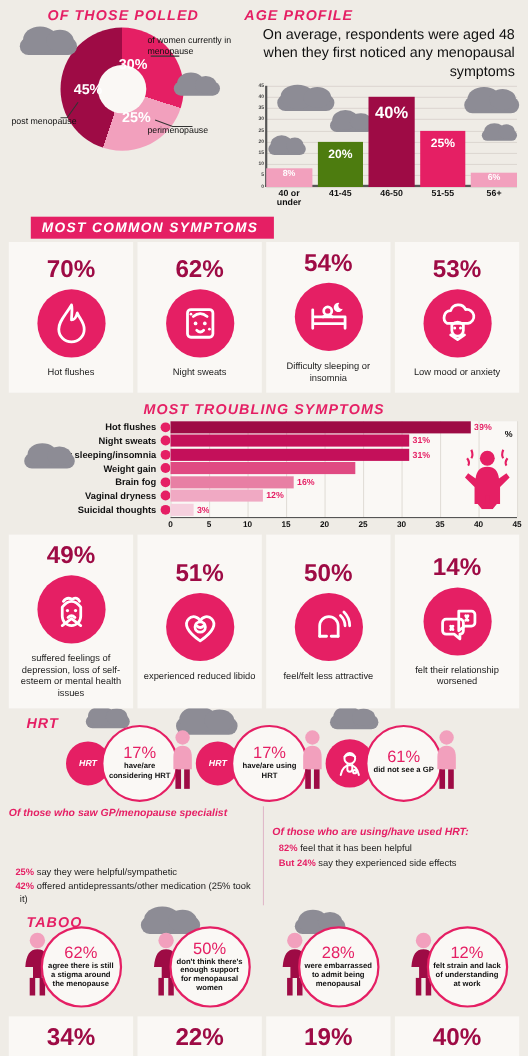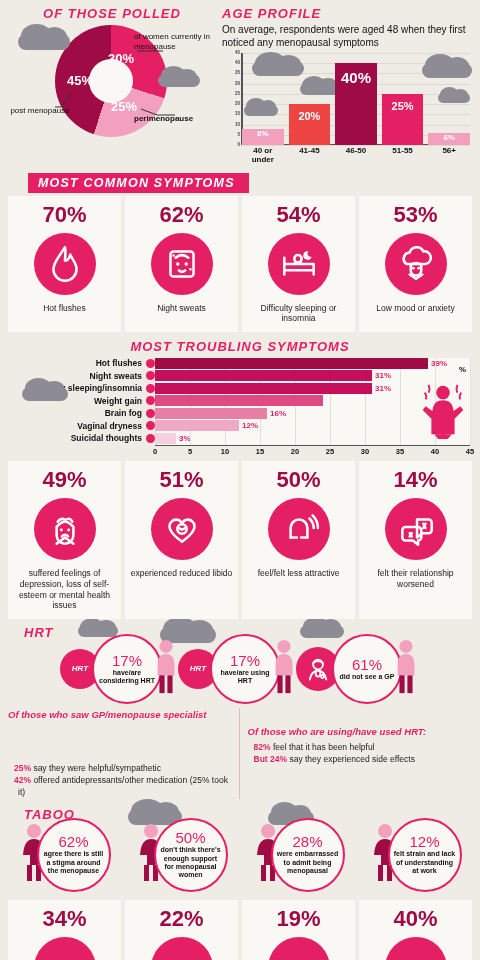--- a/index.html
+++ b/index.html
@@ -19,21 +19,21 @@
   }
   .banner {
     display: inline-block; background: #e51f64; color: #fff;
     font-style: italic; font-weight: bold; letter-spacing: 1.2px;
     font-size: 12.5px; padding: 3px 14px 3px 10px;
   }
   .card-row { display: flex; gap: 4px; padding: 0 8px; }
   .card {
     flex: 1; background: #faf8f5; padding: 8px 4px 8px;
     display: flex; flex-direction: column; align-items: center;
-    position: relative; z-index: 3;
+    position: relative; z-index: 3; justify-content: center;
   }
   .pct-dark { color: #9e0b45; font-weight: bold; font-size: 22px; line-height: 1; }
   .circ {
     width: 62px; height: 62px; border-radius: 50%;
     background: #e51f64; margin: 7px 0 8px;
     display: flex; align-items: center; justify-content: center;
   }
   .cap { font-size: 8.5px; color: #1c1c1c; text-align: center; line-height: 1.25; }
 
   
@@ -128,27 +128,27 @@
         <div class="dlabel" style="left:30px; top:50px;">45%</div>
 
         <svg width="150" height="118" style="position:absolute;left:0;top:0;z-index:5;">
           <path d="M100 28 L126 28" stroke="#333" stroke-width="1" fill="none"></path>
           <path d="M104 86 L120 92 L138 92" stroke="#333" stroke-width="1" fill="none"></path>
           <path d="M34 70 L24 84 L18 84" stroke="#333" stroke-width="1" fill="none"></path>
         </svg>
       </div>
 
       <div style="position:absolute; left:128px; top:26px; width:82px; font-size:8px; line-height:1.25; color:#111;">of women currently in menopause</div>
-      <div style="position:absolute; left:128px; top:108px; width:84px; font-size:8px; color:#111;font-weight:bold;">perimenopause</div>
+      <div style="position:absolute; left:128px; top:108px; width:84px; font-size:8px; color:#111;">perimenopause</div>
       <div style="position:absolute; left:4px; top:100px; width:60px; font-size:8px; line-height:1.25; color:#111; text-align:center;">post menopause</div>
     </div>
 
     <div style="flex:1; position:relative; padding-left:4px;">
       <div class="sec-title">AGE PROFILE</div>
-      <div style="font-size:10px; line-height:1.3; color:#111; margin-top:2px; width:246px;">On average, respondents were aged 48 when they first noticed any menopausal symptoms</div>
+      <div style="font-size:13px; line-height:1.3; color:#111; margin-top:2px; width:246px;text-align:right;">On average, respondents were aged 48 when they first noticed any menopausal symptoms</div>
 
       <div class="agechart" id="age-chart">
         <div id="age-grid">
             <div class="gridline" style="top: 0px;">
               <span class="ytick">45</span>
             </div>
             <div class="gridline" style="top: 10.2222px;">
               <span class="ytick">40</span>
             </div>
             <div class="gridline" style="top: 20.4444px;">
@@ -175,21 +175,21 @@
             <div class="gridline" style="top: 92px;">
               <span class="ytick">0</span>
             </div>
             <div style="position: absolute; left: -1px; top: 0px; bottom: 0px; width: 1.5px; background: rgb(85, 85, 85); z-index: 2;"></div>
             <div style="position: absolute; left: -1px; right: 4px; bottom: 0px; height: 1.5px; background: rgb(85, 85, 85); z-index: 2;"></div>
           </div>
         <div class="bars" id="age-bars">
             <div class="bar" style="height: 16.3556px; background: rgb(242, 160, 189); z-index: 2; font-size: 8px; padding-top: 0px;">
               <span>8%</span>
             </div>
-            <div class="bar" style="height: 40.8889px; background: #ef4444; z-index: 2; font-size: 11px; padding-top: 6px;">
+            <div class="bar" style="height: 40.8889px; background: #4d7c0f; z-index: 2; font-size: 11px; padding-top: 6px;">
               <span>20%</span>
             </div>
             <div class="bar" style="height: 81.7778px; background: rgb(158, 11, 69); z-index: 2; font-size: 15px; padding-top: 6px;">
               <span>40%</span>
             </div>
             <div class="bar" style="height: 51.1111px; background: rgb(229, 31, 100); z-index: 2; font-size: 11px; padding-top: 6px;">
               <span>25%</span>
             </div>
             <div class="bar" style="height: 12.2667px; background: rgb(242, 160, 189); z-index: 2; font-size: 8px; padding-top: 0px;">
               <span>6%</span>

